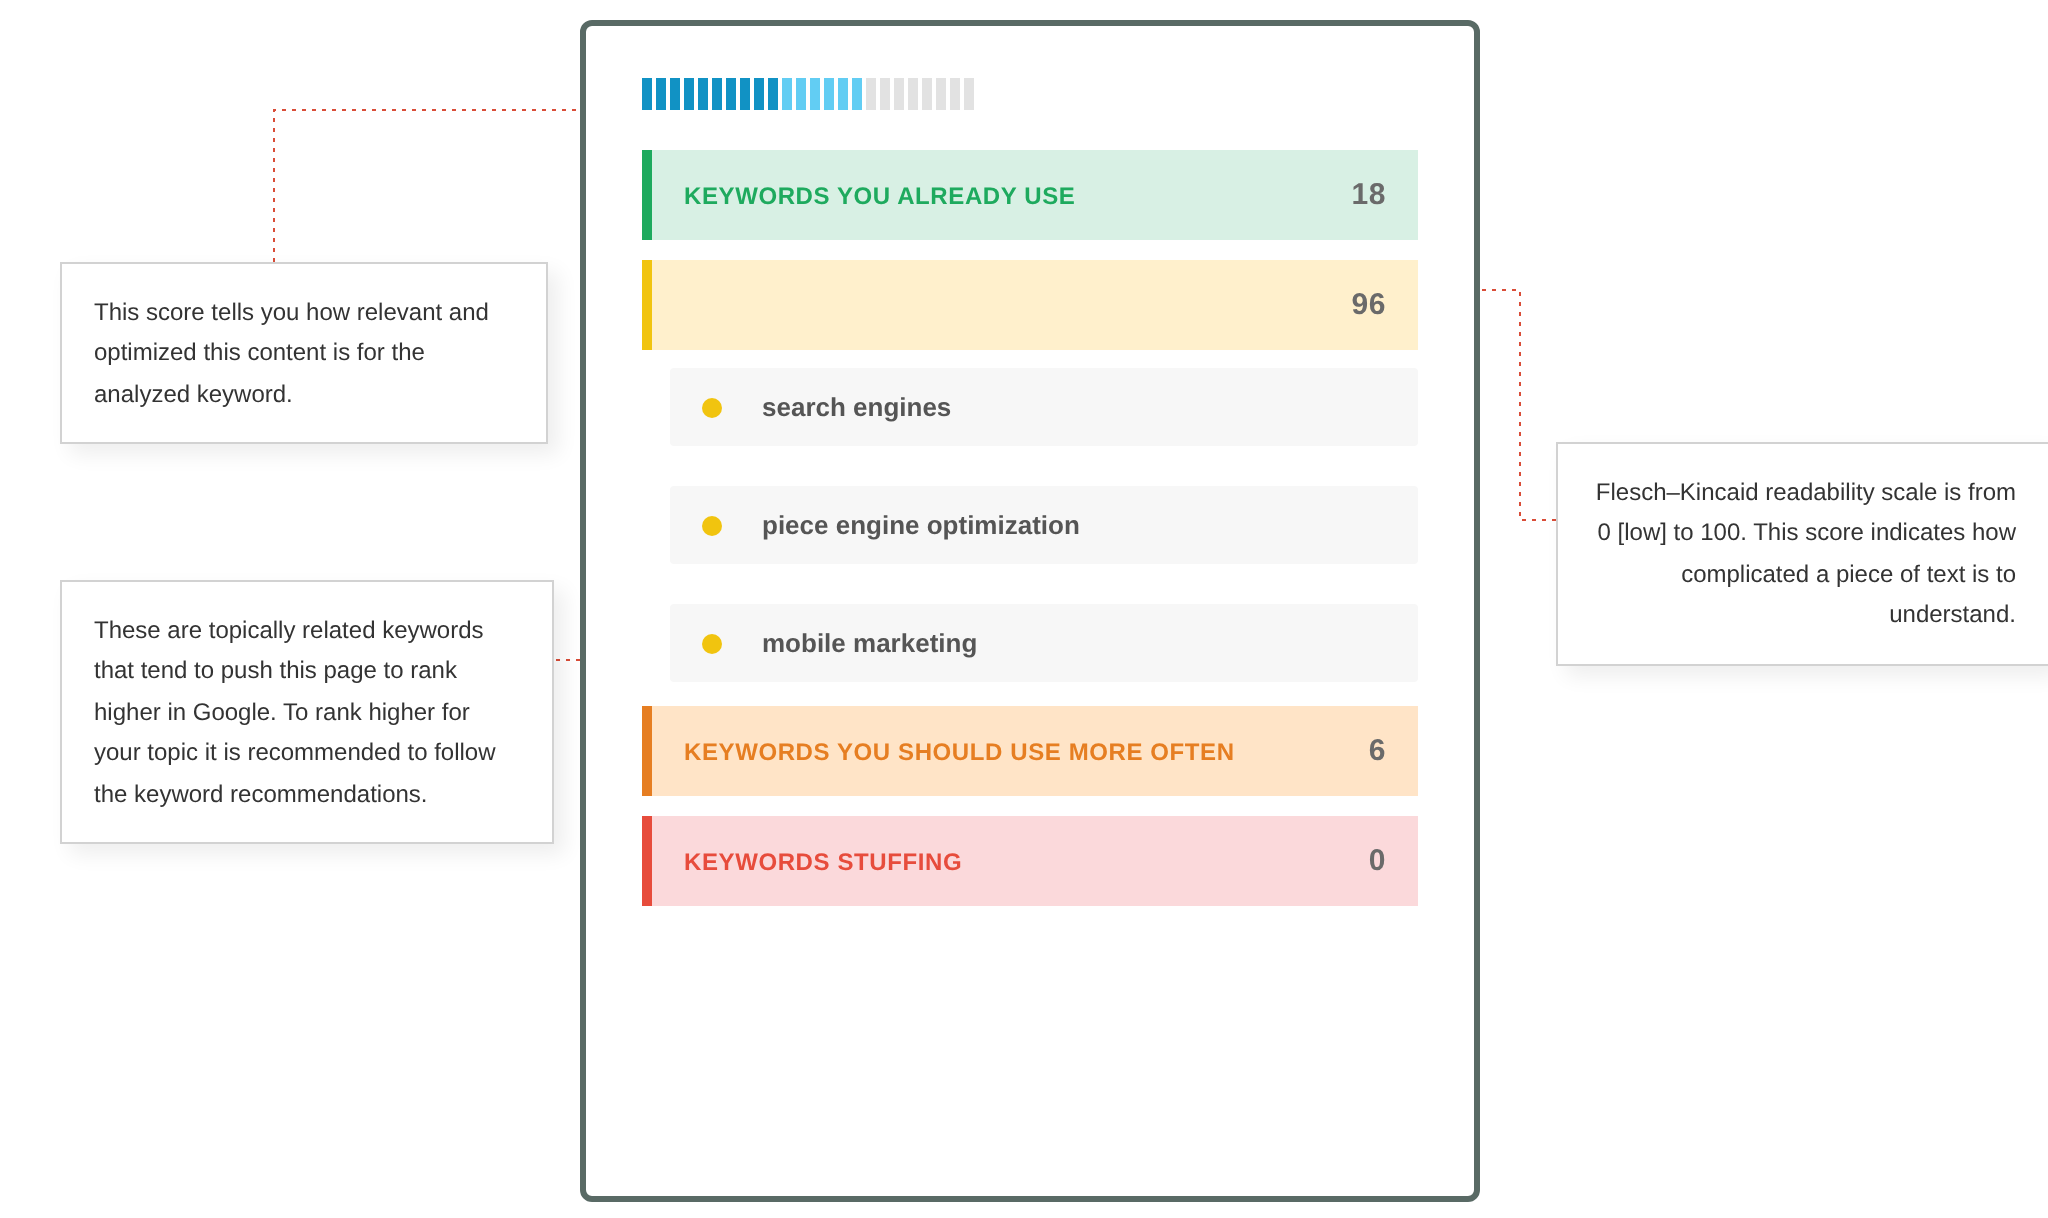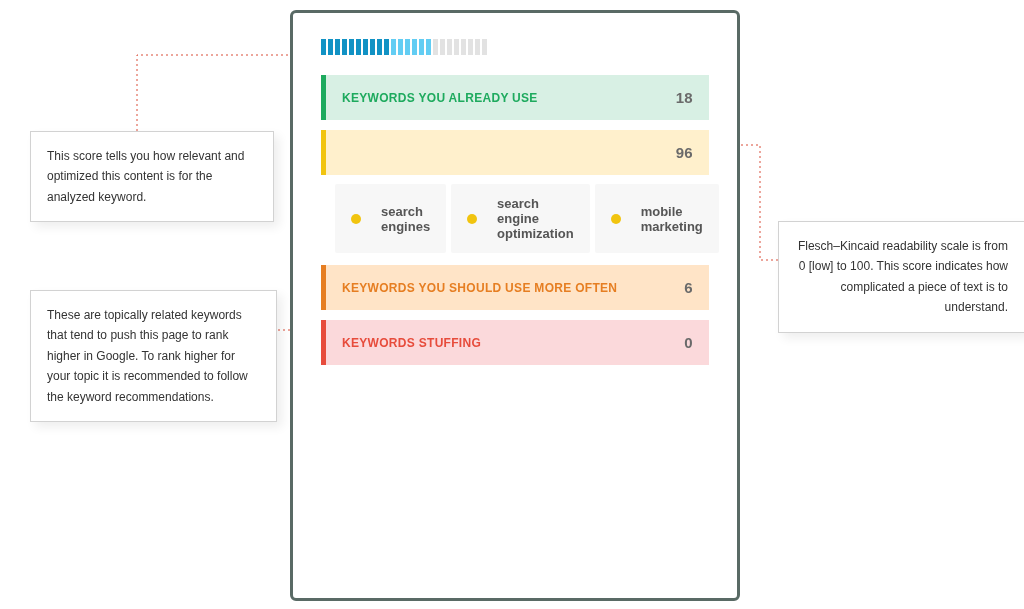--- a/index.html
+++ b/index.html
@@ -51,21 +51,21 @@
     display:flex;align-items:center;padding:14px 16px;
     font-size:12px;font-weight:800;letter-spacing:0.3px;
     border-left:5px solid;
   }
   .sec-head .count{margin-left:auto;font-weight:600;color:#6a6a6a;font-size:15px;}
   .sec-green .sec-head{background:#d8f0e4;border-left-color:#1eaa5e;color:#1eaa5e;}
   .sec-yellow .sec-head{background:#fff0cc;border-left-color:#f1c40f;color:#e2b10a;}
   .sec-orange .sec-head{background:#ffe4c7;border-left-color:#e67e22;color:#e67e22;}
   .sec-red .sec-head{background:#fbd9db;border-left-color:#e74c3c;color:#e74c3c;}
 
-  .kw-list{display:flex;flex-direction:row;gap:5px;padding:9px 0 2px 14px;}
+  .kw-list{display:flex;flex-direction:column;gap:20px;padding:9px 0 2px 14px;}
   .kw-item{
     background:#f7f7f7;border-radius:2px;padding:12px 16px;
     display:flex;align-items:center;font-size:13px;font-weight:700;color:#555;
   }
   .kw-dot{width:10px;height:10px;border-radius:50%;background:#f1c40f;margin-right:20px;flex:0 0 auto;}
 
   
   .anno{
     position:absolute;background:#fff;border:1px solid #d2d2d2;
     box-shadow:5px 5px 10px rgba(0,0,0,0.07);
@@ -140,21 +140,21 @@
         <div class="sec-head">
           <span class="count">96</span>
         </div>
         <div class="kw-list" id="should-list">
             <div class="kw-item">
               <span class="kw-dot"></span>
               <span>search engines</span>
             </div>
             <div class="kw-item">
               <span class="kw-dot"></span>
-              <span>search engine optimization</span>
+              <span>piece engine optimization</span>
             </div>
             <div class="kw-item">
               <span class="kw-dot"></span>
               <span>mobile marketing</span>
             </div>
           </div>
       </div>
 
       <div class="sec sec-orange">
         <div class="sec-head">

